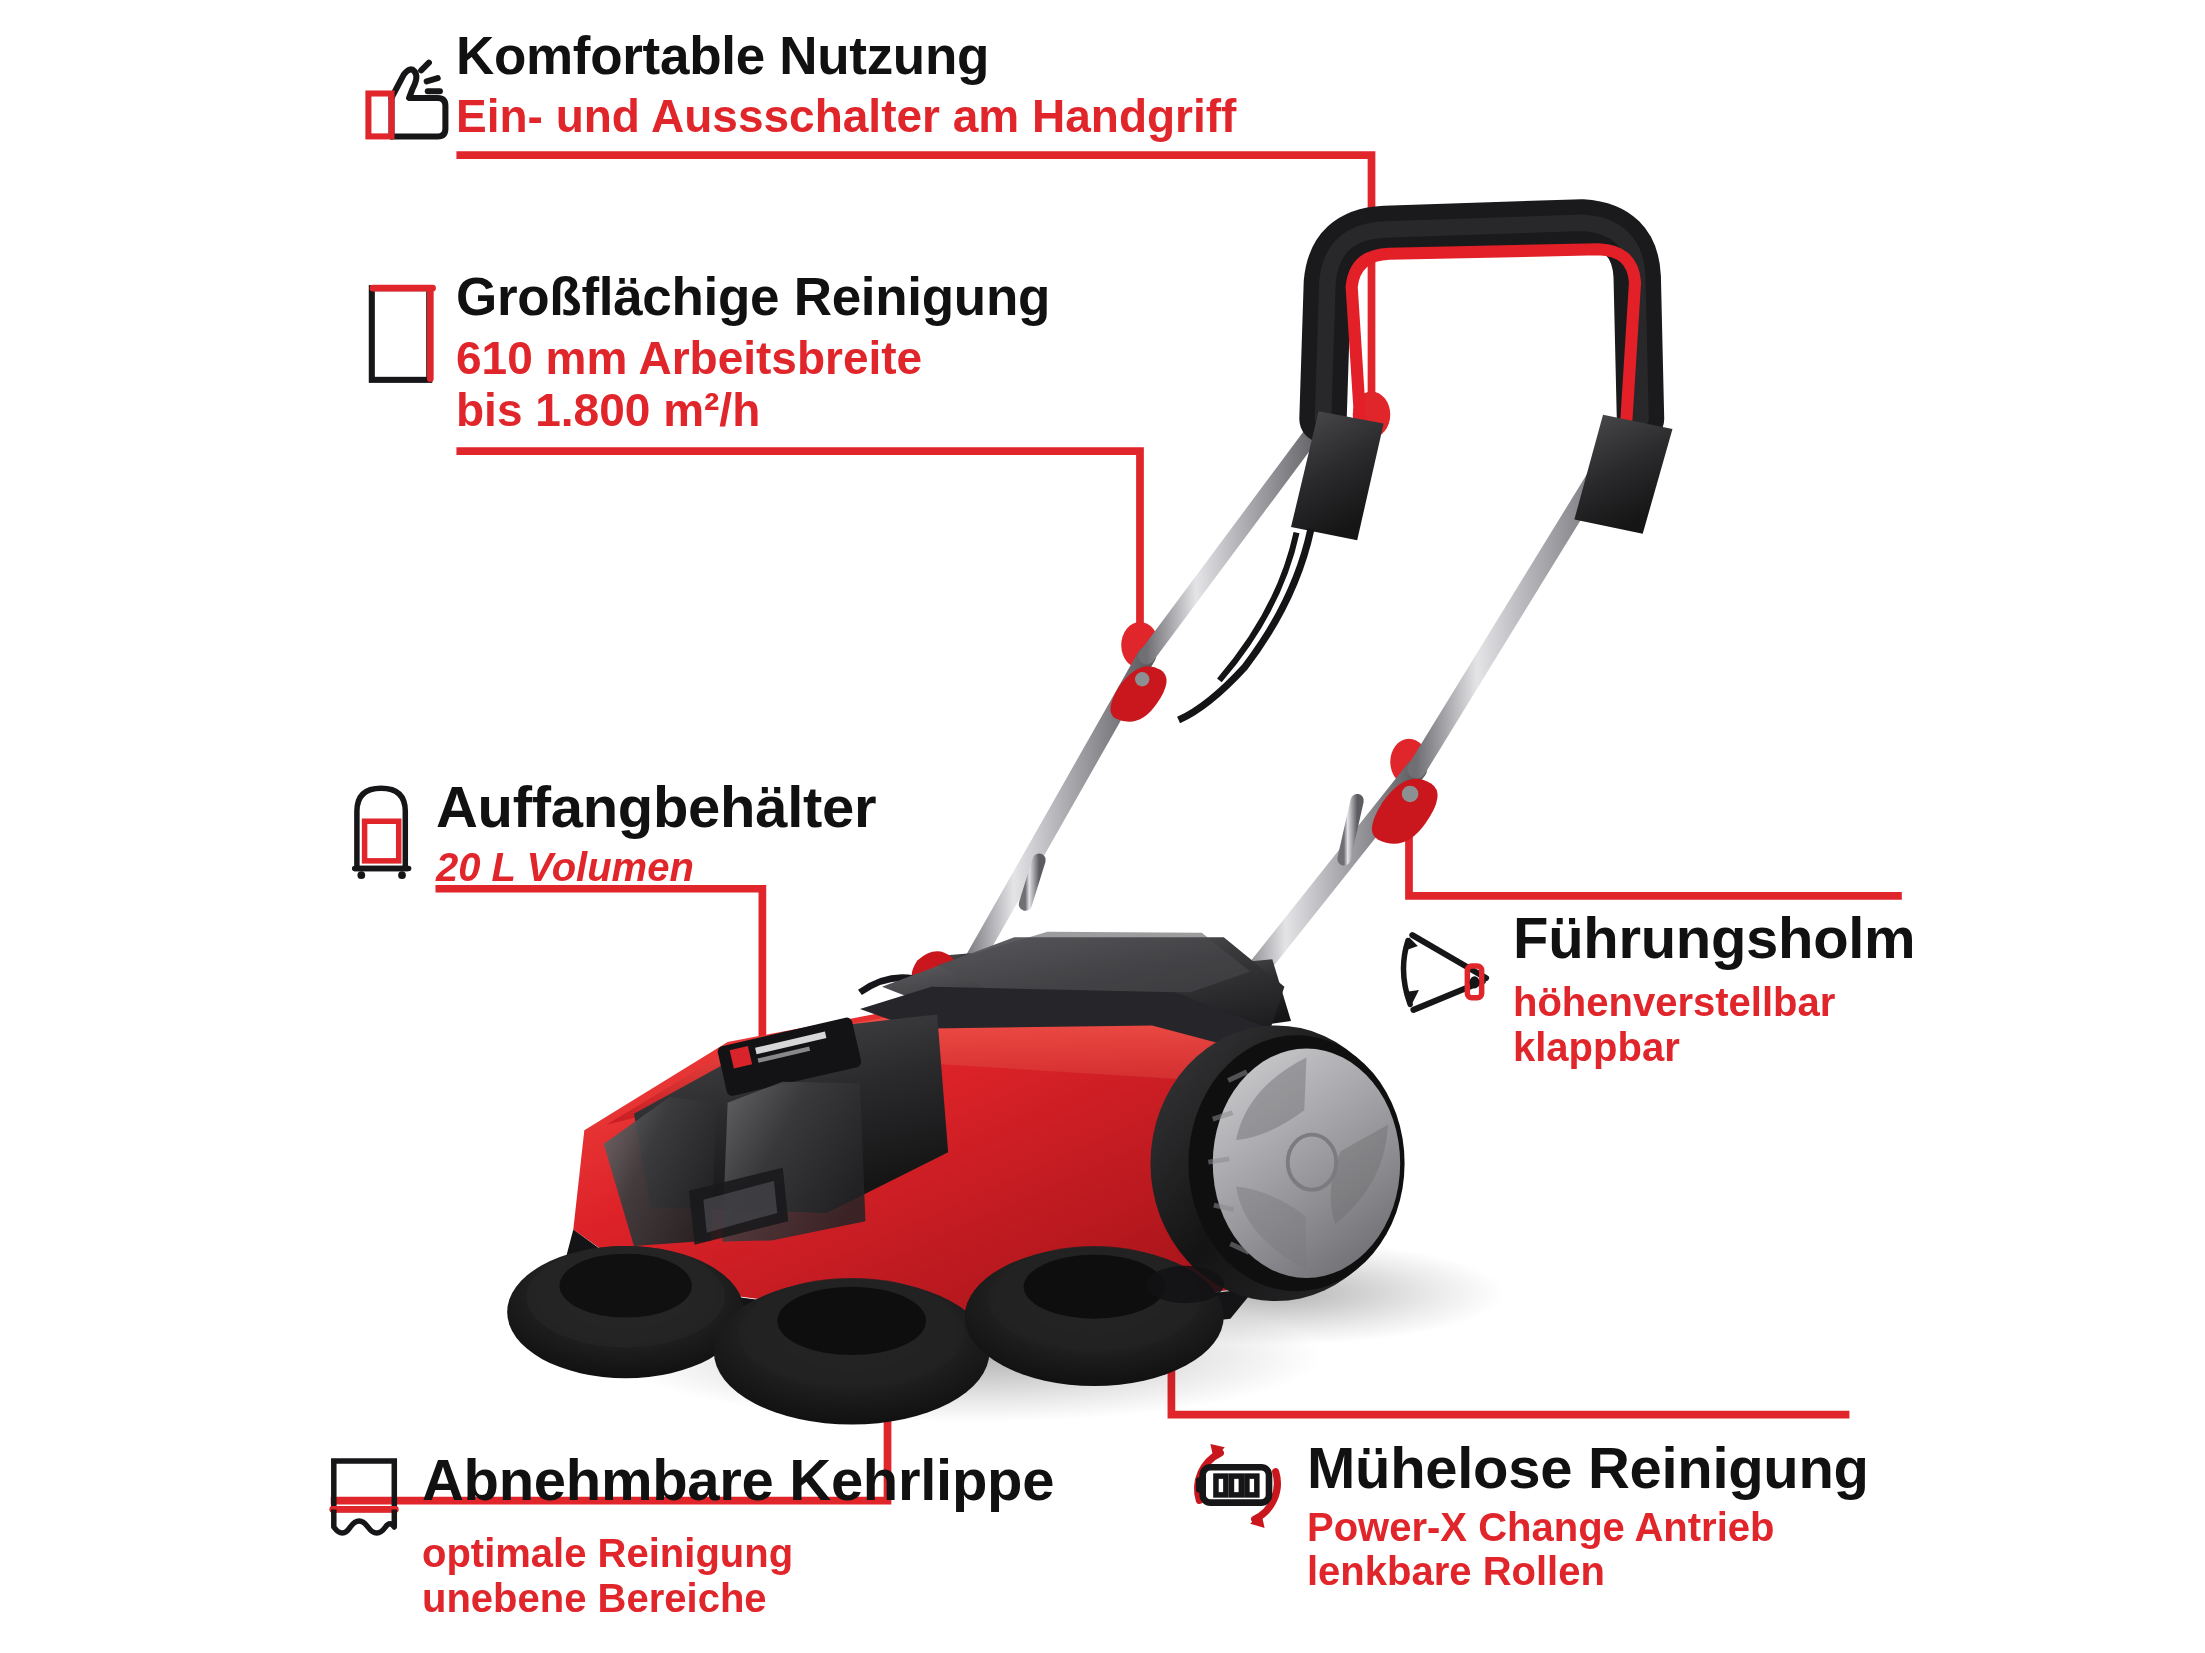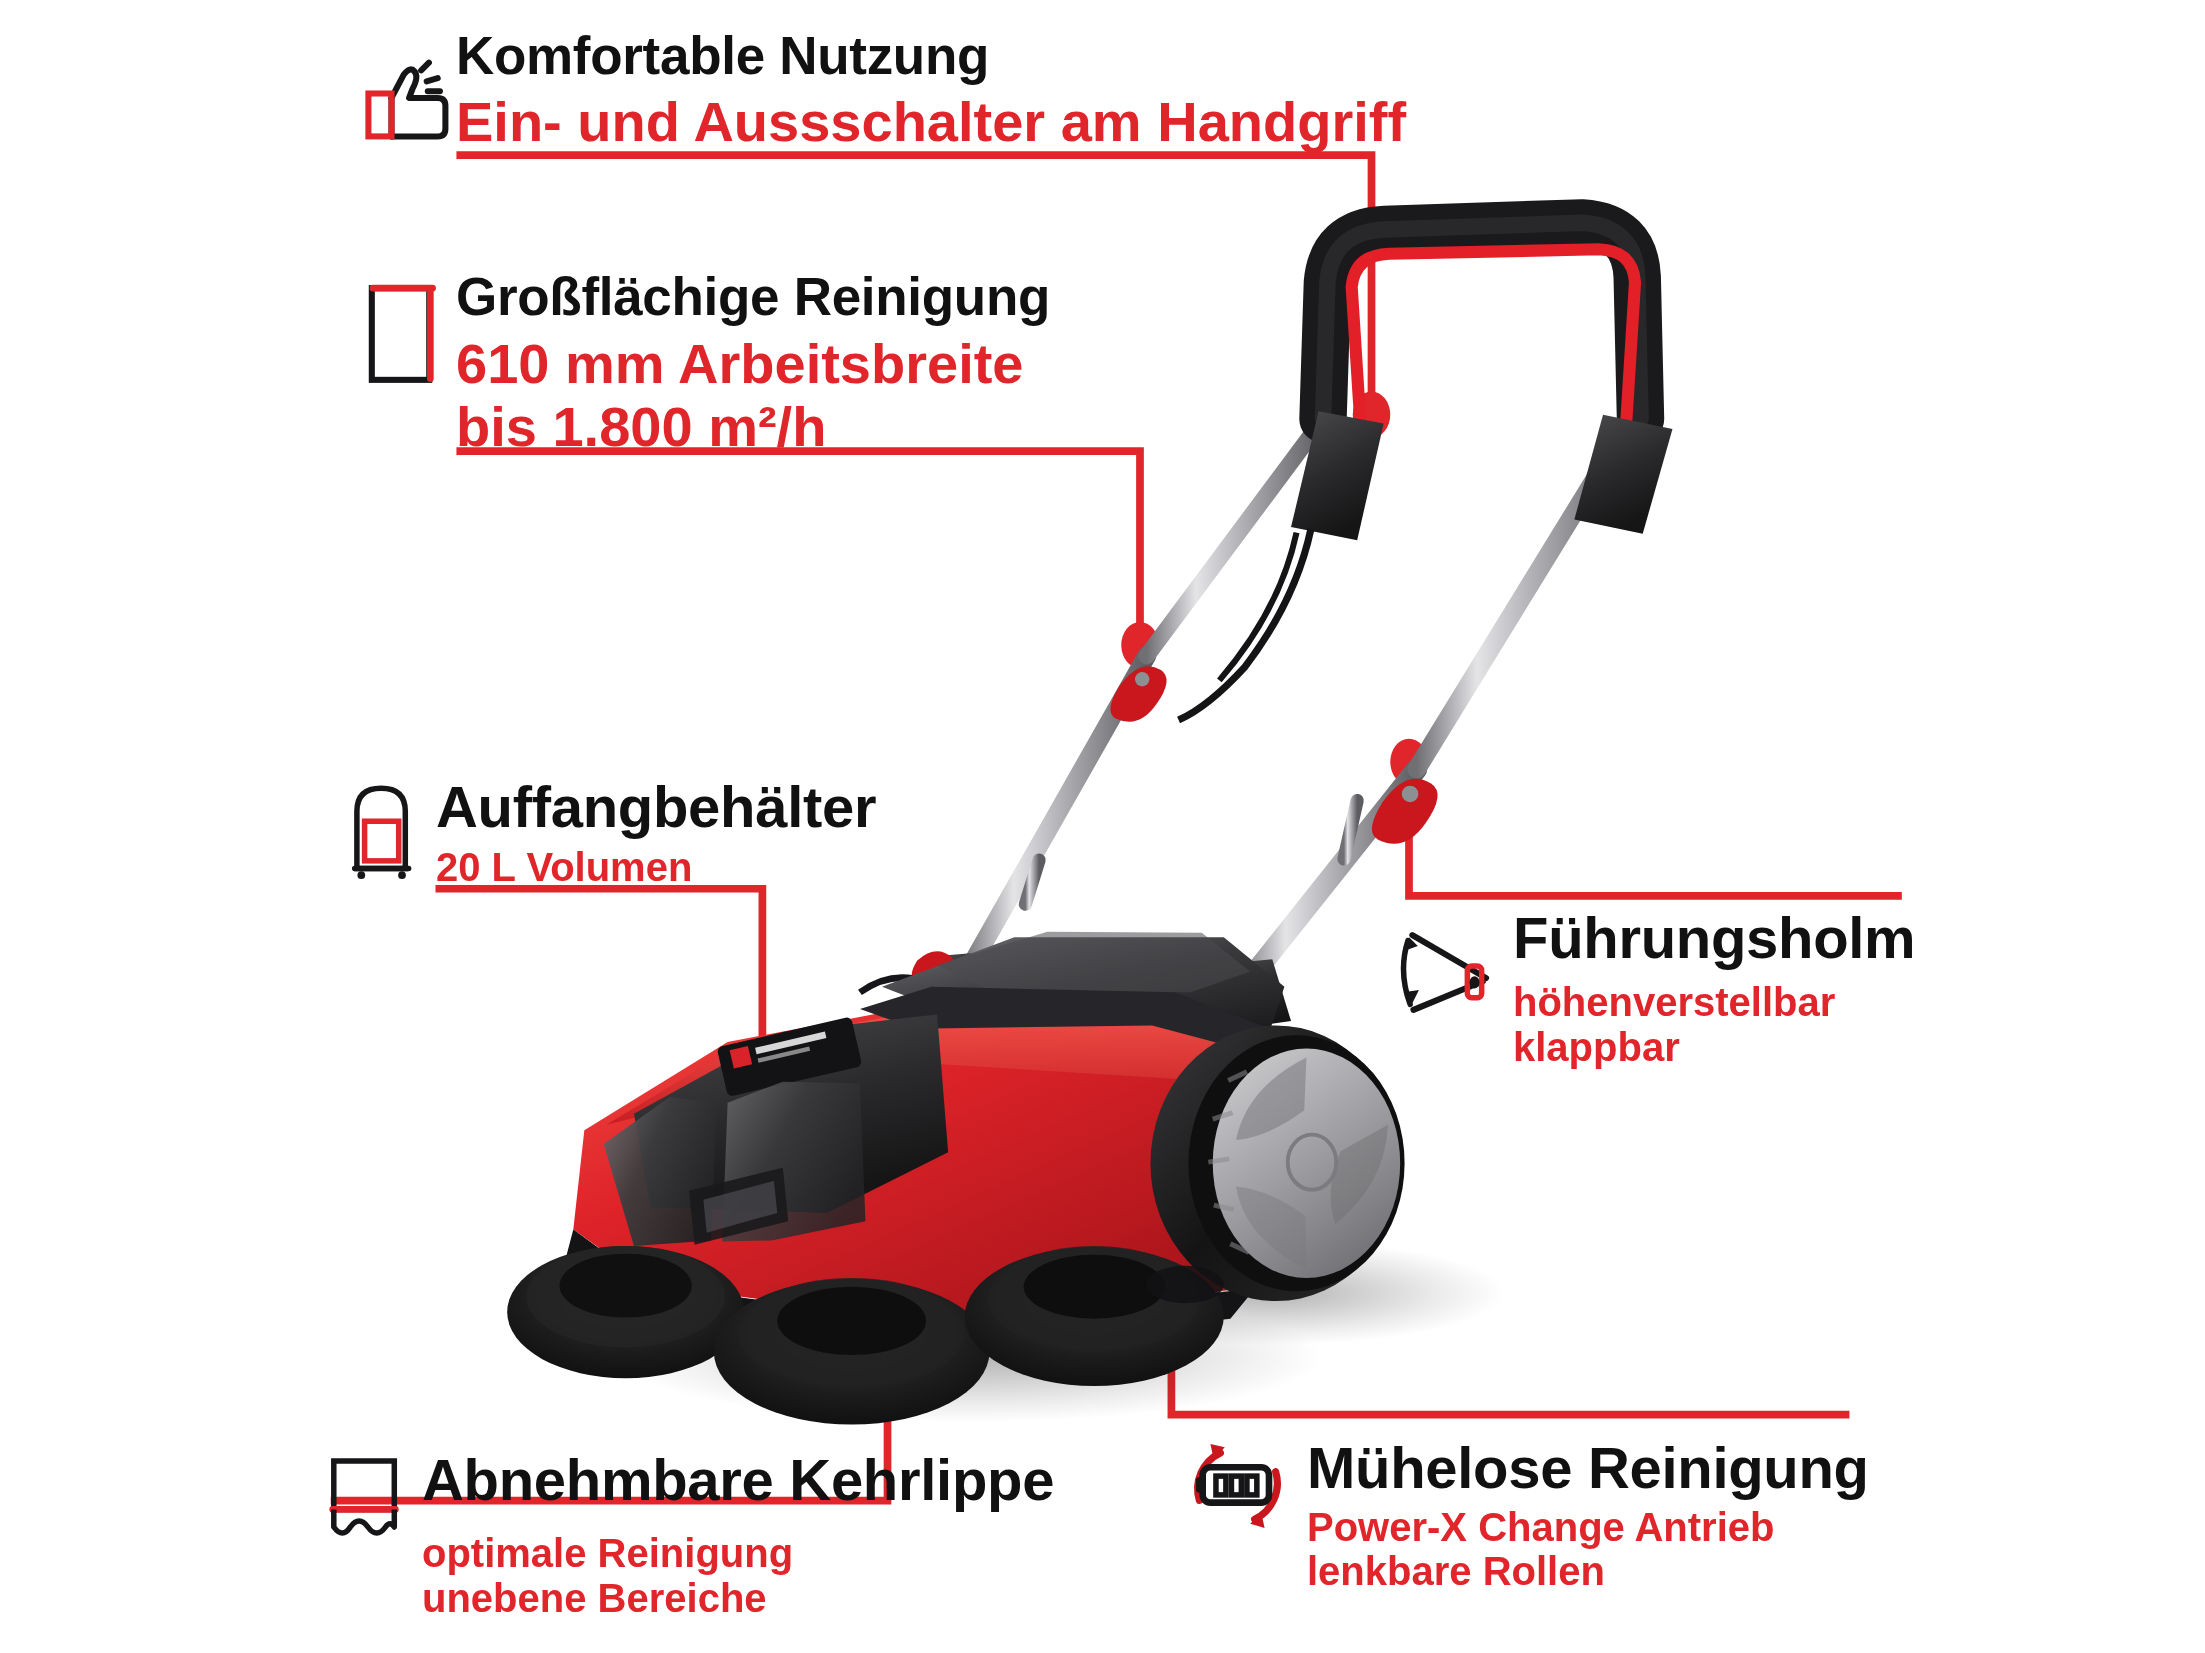--- a/index.html
+++ b/index.html
@@ -6,21 +6,21 @@
   body{width:2205px;height:1654px;position:relative;overflow:hidden;
        font-family:"Liberation Sans",sans-serif;}
   #stage{position:absolute;inset:0;width:2205px;height:1516px;background:#fff;}
   .svg-layer{position:absolute;left:0;top:0;width:2205px;height:1654px;}
   .callout{position:absolute;}
   .icon-box{position:absolute;}
   .c-title{font-weight:700;color:#111;letter-spacing:-0.3px;white-space:nowrap;
            line-height:1.0;}
   .c-sub{font-weight:700;color:#E0252B;white-space:nowrap;line-height:1.12;}
   .t-lg{font-size:53px;}
-  .s-lg{font-size:56px;}
+  .s-lg{font-size:46px;}
   .t-md{font-size:58px;}
   .s-md{font-size:40px;}
 </style>
 </head>
 <body>
 
 <div id="stage">
 
   <svg class="svg-layer" viewBox="0 0 4000 3000">
     <defs>
@@ -257,21 +257,21 @@
   <div class="icon-box" style="left:364px;top:276px;width:83px;height:116px;">
     <svg viewBox="0 0 150 210" width="83" height="116">
       <rect x="14" y="22" width="104" height="166" fill="none" stroke="#161618" stroke-width="11"></rect>
       <path d="M16,22 L124,22" stroke="#E0252B" stroke-width="12" stroke-linecap="round"></path>
       <path d="M120,24 L120,186" stroke="#E0252B" stroke-width="12" stroke-linecap="round"></path>
     </svg>
   </div>
 
   <div class="callout" style="left:436px;top:778px;">
     <div class="c-title t-md">Auffangbehälter</div>
-    <div class="c-sub s-md" style="margin-top:8.8px;">20 L Volumen</div>
+    <div class="c-sub s-md" style="margin-top:8.8px;font-style:italic;">20 L Volumen</div>
   </div>
   <div class="icon-box" style="left:347px;top:777px;width:88px;height:105px;">
     <svg viewBox="0 0 160 190" width="88" height="105">
       <path d="M18,62 q0,-42 44,-42 q44,0 44,42 L106,166 L18,166 Z" fill="none" stroke="#161618" stroke-width="10"></path>
       <rect x="32" y="80" width="62" height="72" fill="none" stroke="#E0252B" stroke-width="10"></rect>
       <path d="M14,166 L112,166" stroke="#161618" stroke-width="10" stroke-linecap="round"></path>
       <circle cx="26" cy="178" r="7" fill="#161618"></circle>
       <circle cx="100" cy="178" r="7" fill="#161618"></circle>
     </svg>
   </div>

